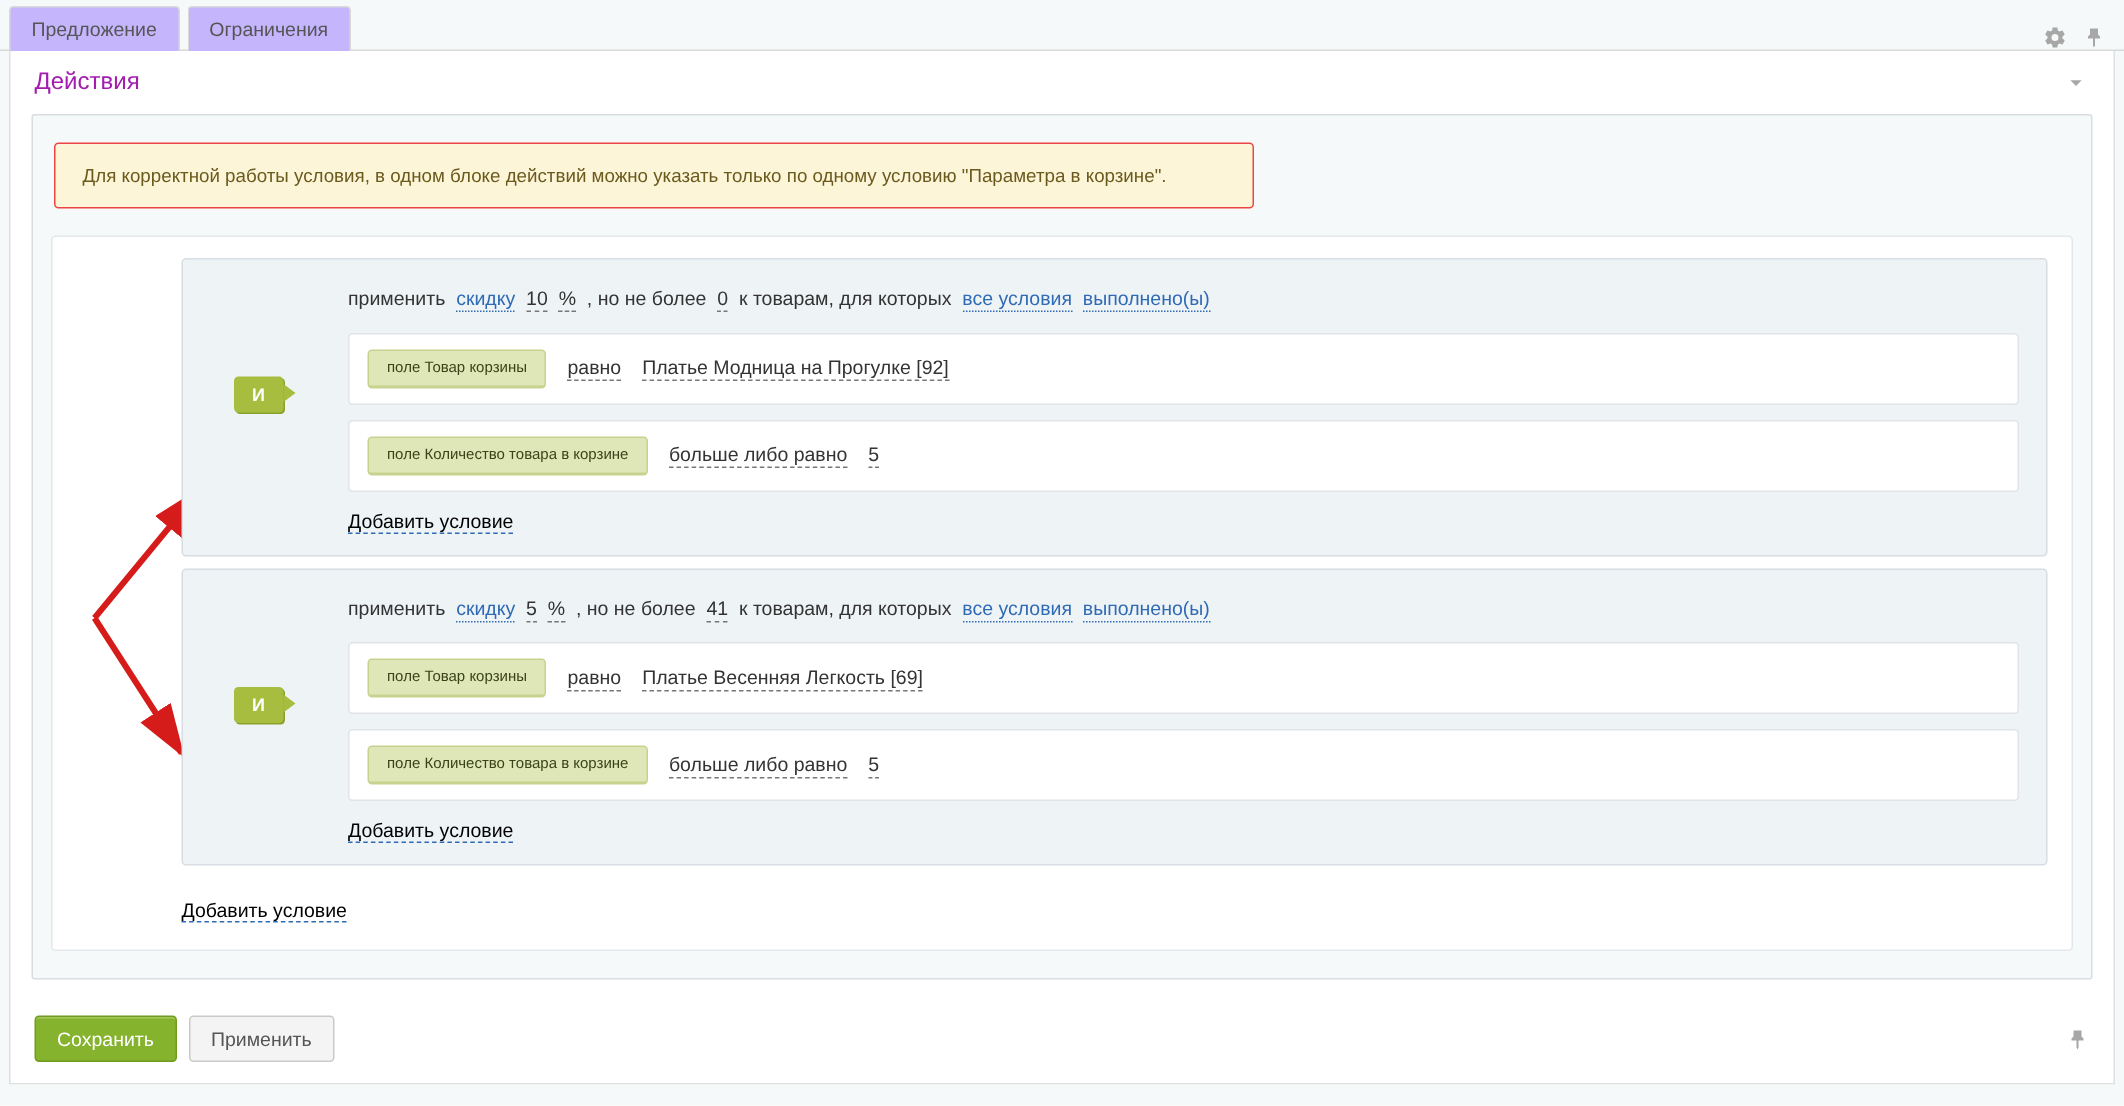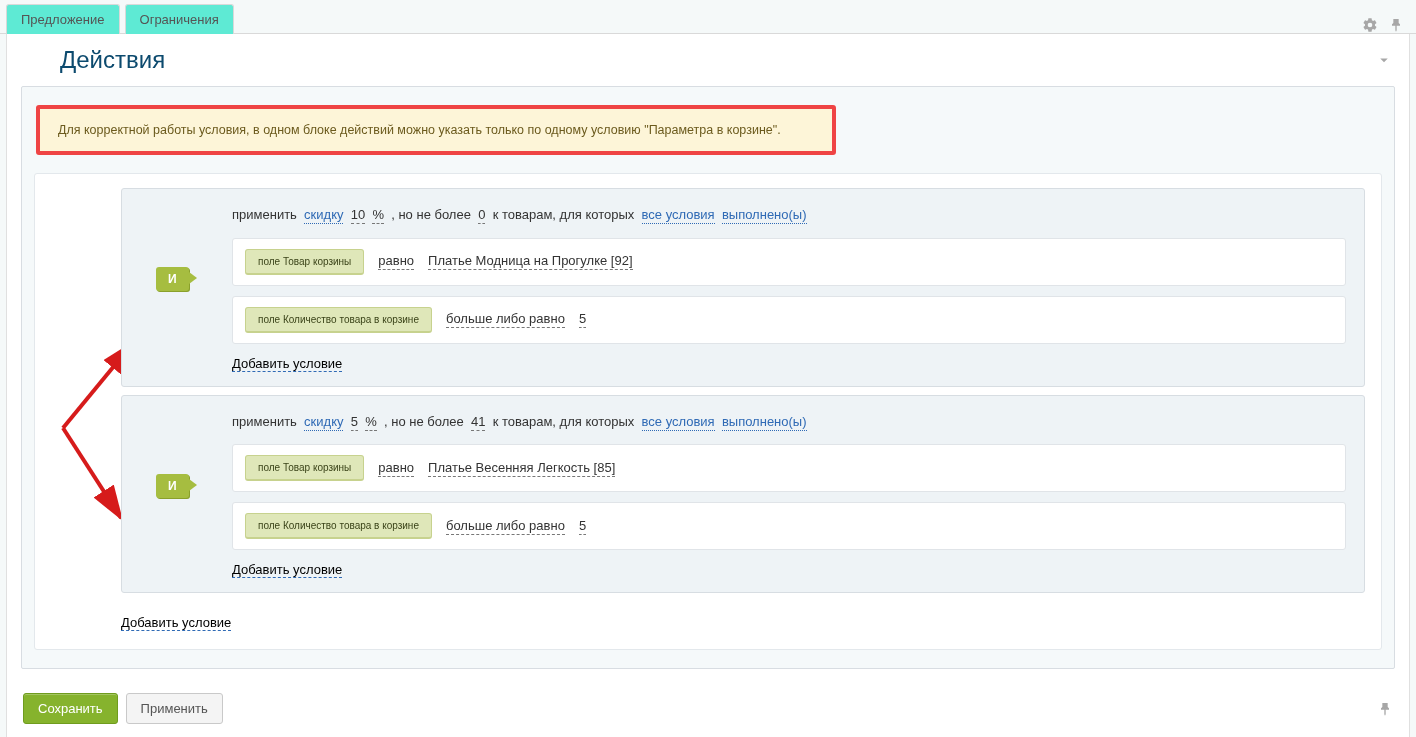--- a/index.html
+++ b/index.html
@@ -21,43 +21,43 @@
     color:#444;
     border:1px solid #d9d9d9;
     border-bottom:none;
     margin-right:5px;
     background:#e8e8e8;
     border-radius:3px 3px 0 0;
     position:relative;
     top:1px;
     cursor:pointer;
   }
-  .tab.inactive { background:#5eead4; color:#555; }
+  .tab.inactive { background:#c4b5fd; color:#555; }
   .tab.active { background:#eeeeee; color:#333; box-shadow:inset 0 1px 0 #fff; }
   .tab-icons { margin-left:auto; padding:6px 12px 0 0; display:flex; gap:10px; }
   .gear, .pin { width:16px; height:16px; color:#a7a7a7; cursor:pointer; }
 
   
   .panel { margin:0 6px 0 6px; background:#fff; border:1px solid #e0e0e0; border-top:none; }
   .panel-head { display:flex; align-items:center; padding:12px 16px 6px 16px; }
-  .panel-title { font-size:24px; color:#0c4a6e; font-weight:400;margin-left:37px; }
+  .panel-title { font-size:16px; color:#a21caf; font-weight:400; }
   .chev { margin-left:auto; color:#a7a7a7; cursor:pointer; }
 
   .panel-body {
     margin:6px 14px 14px 14px;
     border:1px solid #d8dde2;
     background:#f5f9fa;
     padding:12px 12px 18px 12px;
     border-radius:2px;
   }
 
   
   .notice {
     background:#fdf5d8;
-    border:4px solid #ef4444;
+    border:1px solid #ef4444;
     color:#6b5a1d;
     padding:14px 18px;
     border-radius:3px;
     margin:6px 0 18px 2px;
     max-width:800px;
     font-size:12.5px;
   }
 
   .rules-outer {
     background:#fff;
@@ -272,21 +272,21 @@
                 <span class="word">, но не более</span>&nbsp;
                 <span class="val">41</span>&nbsp;
                 <span class="word">к товарам, для которых</span>&nbsp;
                 <span class="link">все условия</span>&nbsp;
                 <span class="link">выполнено(ы)</span>
               </div>
 
               <div class="cond-row">
                 <span class="field-pill">поле Товар корзины</span>
                 <span class="cond-op">равно</span>
-                <span class="cond-val">Платье Весенняя Легкость [85]</span>
+                <span class="cond-val">Платье Весенняя Легкость [69]</span>
               </div>
 
               <div class="cond-row">
                 <span class="field-pill">поле Количество товара в корзине</span>
                 <span class="cond-op">больше либо равно</span>
                 <span class="cond-val">5</span>
               </div>
 
               <span class="add-link">Добавить условие</span>
             </div>

